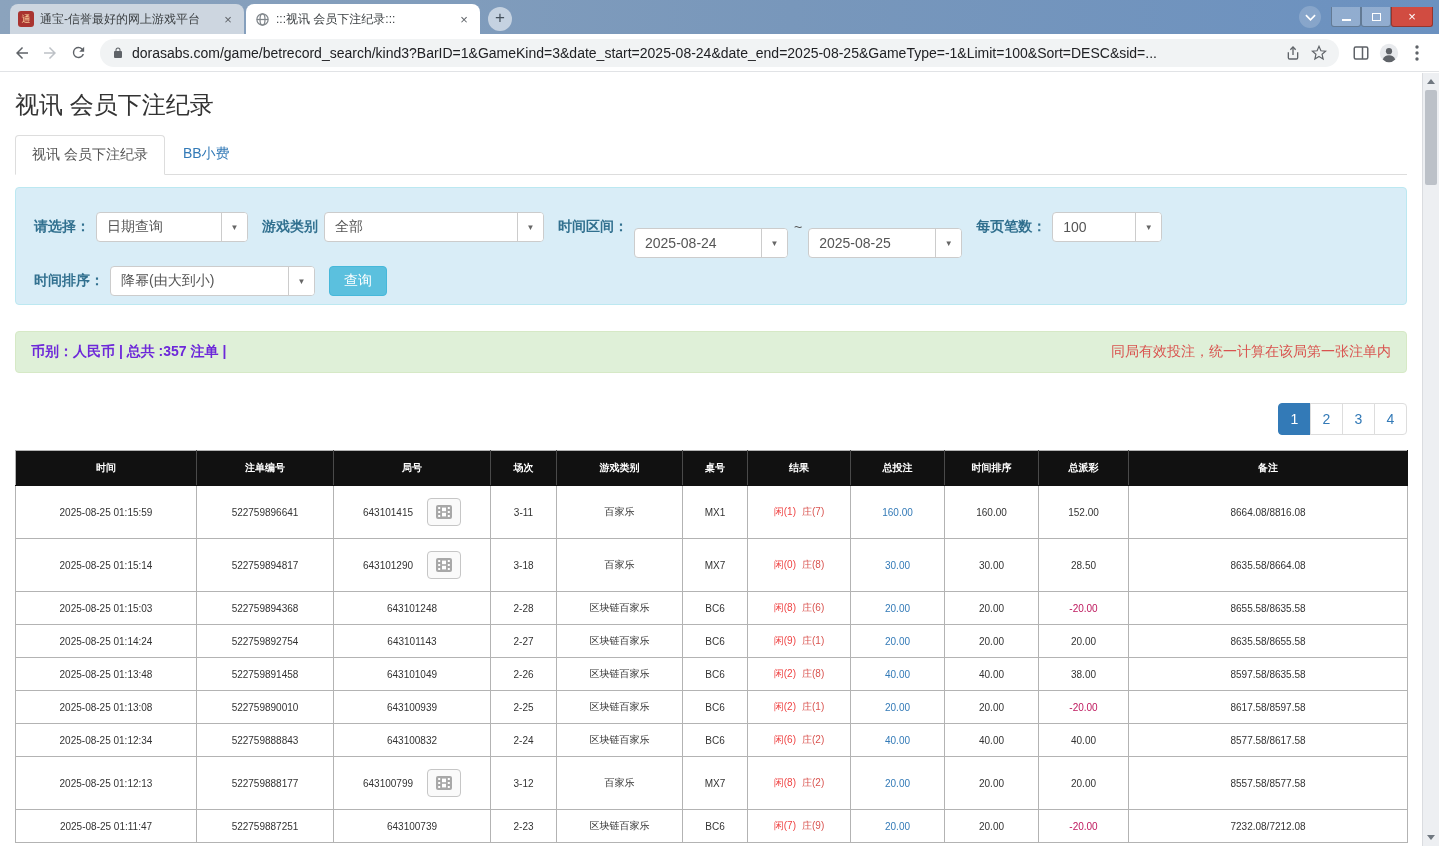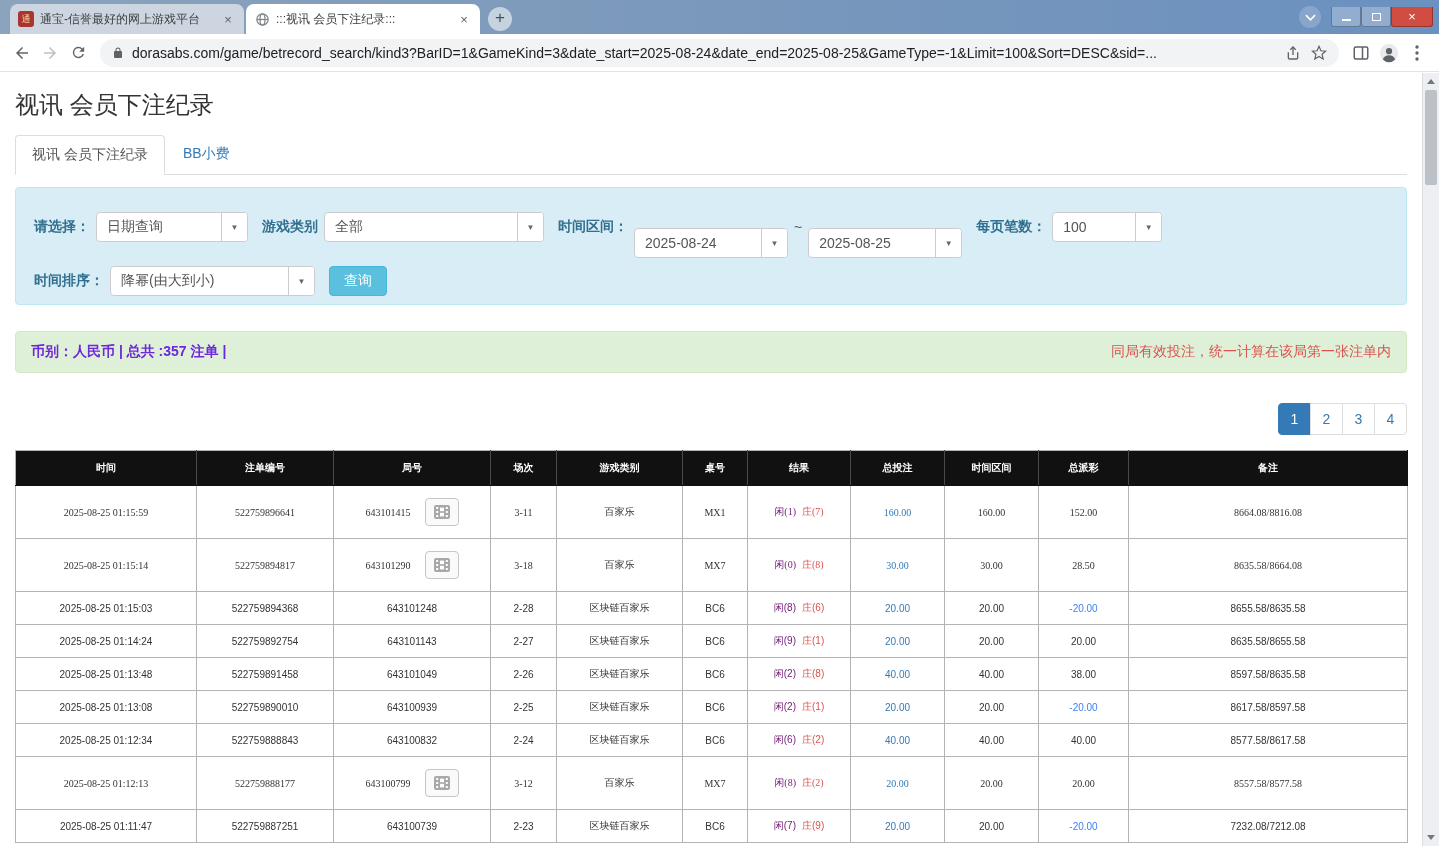--- a/index.html
+++ b/index.html
@@ -65,27 +65,27 @@
   .pagination { margin-top:30px; display:flex; justify-content:flex-end; }
   .page-btn { min-width:33px; height:32px; display:flex; align-items:center; justify-content:center; border:1px solid #ddd; background:#fff; color:#337ab7; font-size:14px; margin-left:-1px; cursor:pointer; }
   .page-btn:first-child { border-radius:4px 0 0 4px; margin-left:0; }
   .page-btn:last-child { border-radius:0 4px 4px 0; }
   .page-btn.active { background:#337ab7; border-color:#337ab7; color:#fff; cursor:default; }
 
   table.bet-table { margin-top:15px; width:100%; border-collapse:collapse; font-size:10px; color:#333; table-layout:fixed; border:1px solid #b3b3b3; }
   .bet-table thead th { background:#111; color:#fff; font-weight:bold; height:35px; text-align:center; border-right:1px solid #4a4a4a; border-bottom:1px solid #111; }
   .bet-table thead th:last-child { border-right:1px solid #111; }
   .bet-table td { border:1px solid #b3b3b3; text-align:center; padding:9px 4px; background:#fff; word-wrap:break-word; }
-  tr.has-video td { padding-top:12px; padding-bottom:12px;font-family:Liberation Serif, serif; }
+  tr.has-video td { padding-top:12px; padding-bottom:12px; }
   .round-wrap { display:inline-flex; align-items:center; gap:14px; vertical-align:middle; }
   .video-btn { width:34px; height:28px; border:1px solid #c6c6c6; border-radius:4px; background:#fafafa; display:flex; align-items:center; justify-content:center; cursor:pointer; }
-  .xian { color:#701a75; }
+  .xian { color:#ef4444; }
   .zhuang { color:#d9534f; margin-left:6px; }
   .totalbet-link { color:#337ab7; cursor:pointer; }
-  td.c-payout.neg { color:#3b82f6; }
+  td.c-payout.neg { color:#be185d; }
 </style>
 </head>
 <body>
 
 <div class="tabstrip">
   <div class="tab inactive">
     <span class="favicon fav1">通</span>
     <span class="tab-title">通宝-信誉最好的网上游戏平台</span>
     <span class="tab-close">×</span>
   </div>
@@ -253,21 +253,21 @@
     <thead>
       <tr>
         <th>时间</th>
         <th>注单编号</th>
         <th>局号</th>
         <th>场次</th>
         <th>游戏类别</th>
         <th>桌号</th>
         <th>结果</th>
         <th>总投注</th>
-        <th>时间区间</th>
+        <th>时间排序</th>
         <th>总派彩</th>
         <th>备注</th>
       </tr>
     </thead>
     <tbody>
   <tr class="has-video">
     <td class="c-time">2025-08-25 01:15:59</td>
     <td class="c-bet">522759896641</td>
     <td class="c-round">
       <span class="round-wrap">

